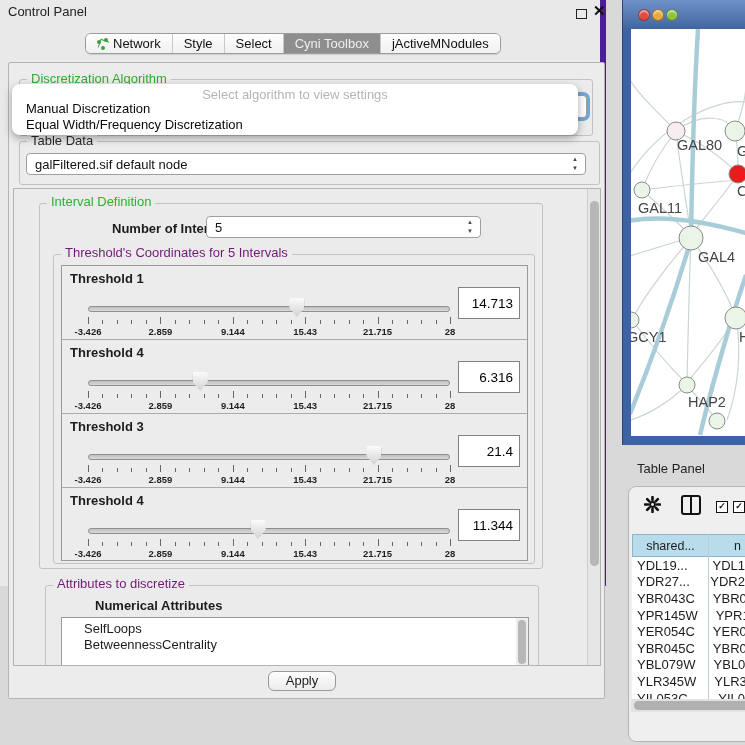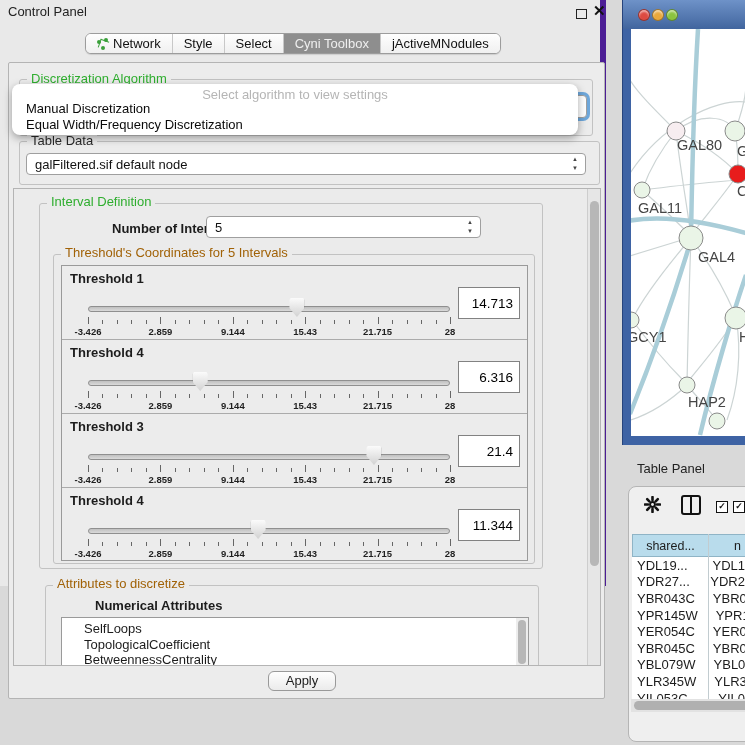--- a/index.html
+++ b/index.html
@@ -25,21 +25,21 @@
   .net-ico i:nth-child(1){left:0;top:2px} .net-ico i:nth-child(2){left:7px;top:0}
   .net-ico i:nth-child(3){left:4px;top:8px}
   .net-ico::after { content:""; position:absolute; left:2px; top:2px; width:8px; height:8px;
                     border-left:1px solid #3aa03a; border-top:1px solid #3aa03a; transform:rotate(20deg); }
 
   .main { left:8px; top:62px; width:597px; height:637px; background:#ececec;
           border:1px solid #b4b4b4; border-radius:2px; }
 
   .fieldset { border:1px solid #c2c2c2; border-radius:3px; }
   .legend { font-size:13px; background:#ececec; padding:0 4px; line-height:14px; }
-  .lg-green { color:#2fae2f; } .lg-blue { color:#a16207; } .lg-black { color:#2a2a2a; }
+  .lg-green { color:#2fae2f; } .lg-blue { color:#701a75; } .lg-black { color:#2a2a2a; }
 
   .combo { background:#fff; border:1px solid #9f9f9f; border-radius:4px; display:flex;
            align-items:center; padding-left:8px; color:#111; }
   .stepper { position:absolute; right:7px; top:1px; display:flex; flex-direction:column; line-height:9px;
              font-size:6px; color:#444; }
 
   
   .popup { left:12px; top:84px; width:566px; height:51px; background:#fff; border-radius:8px;
            box-shadow:0 3px 9px rgba(0,0,0,.35); z-index:6; }
   .popup-hint { position:absolute; left:0; right:0; top:3px; text-align:center; color:#b5b5b5; }
@@ -350,21 +350,20 @@
           </div>
     <input class="th-value" value="11.344" style="">
   </div>
 </div>
 
     <div class="abs fieldset" style="left:31px; top:396px; width:494px; height:120px;"></div>
     <span class="abs legend lg-blue" style="left:39px; top:388px; background:#ebebeb;">Attributes to discretize</span>
     <span class="abs bold" style="left:45px; top:409px;">Numerical Attributes</span>
     <div class="attr-list" id="attr-list">
         <div>SelfLoops</div>
-        <div>TopologicalCoefficient</div>
         <div>BetweennessCentrality</div>
       </div>
     <div class="abs attr-sb">
         <div class="thumbv2"></div>
       </div>
 
     <div class="vsb">
         <div class="thumbv"></div>
       </div>
   </div>

